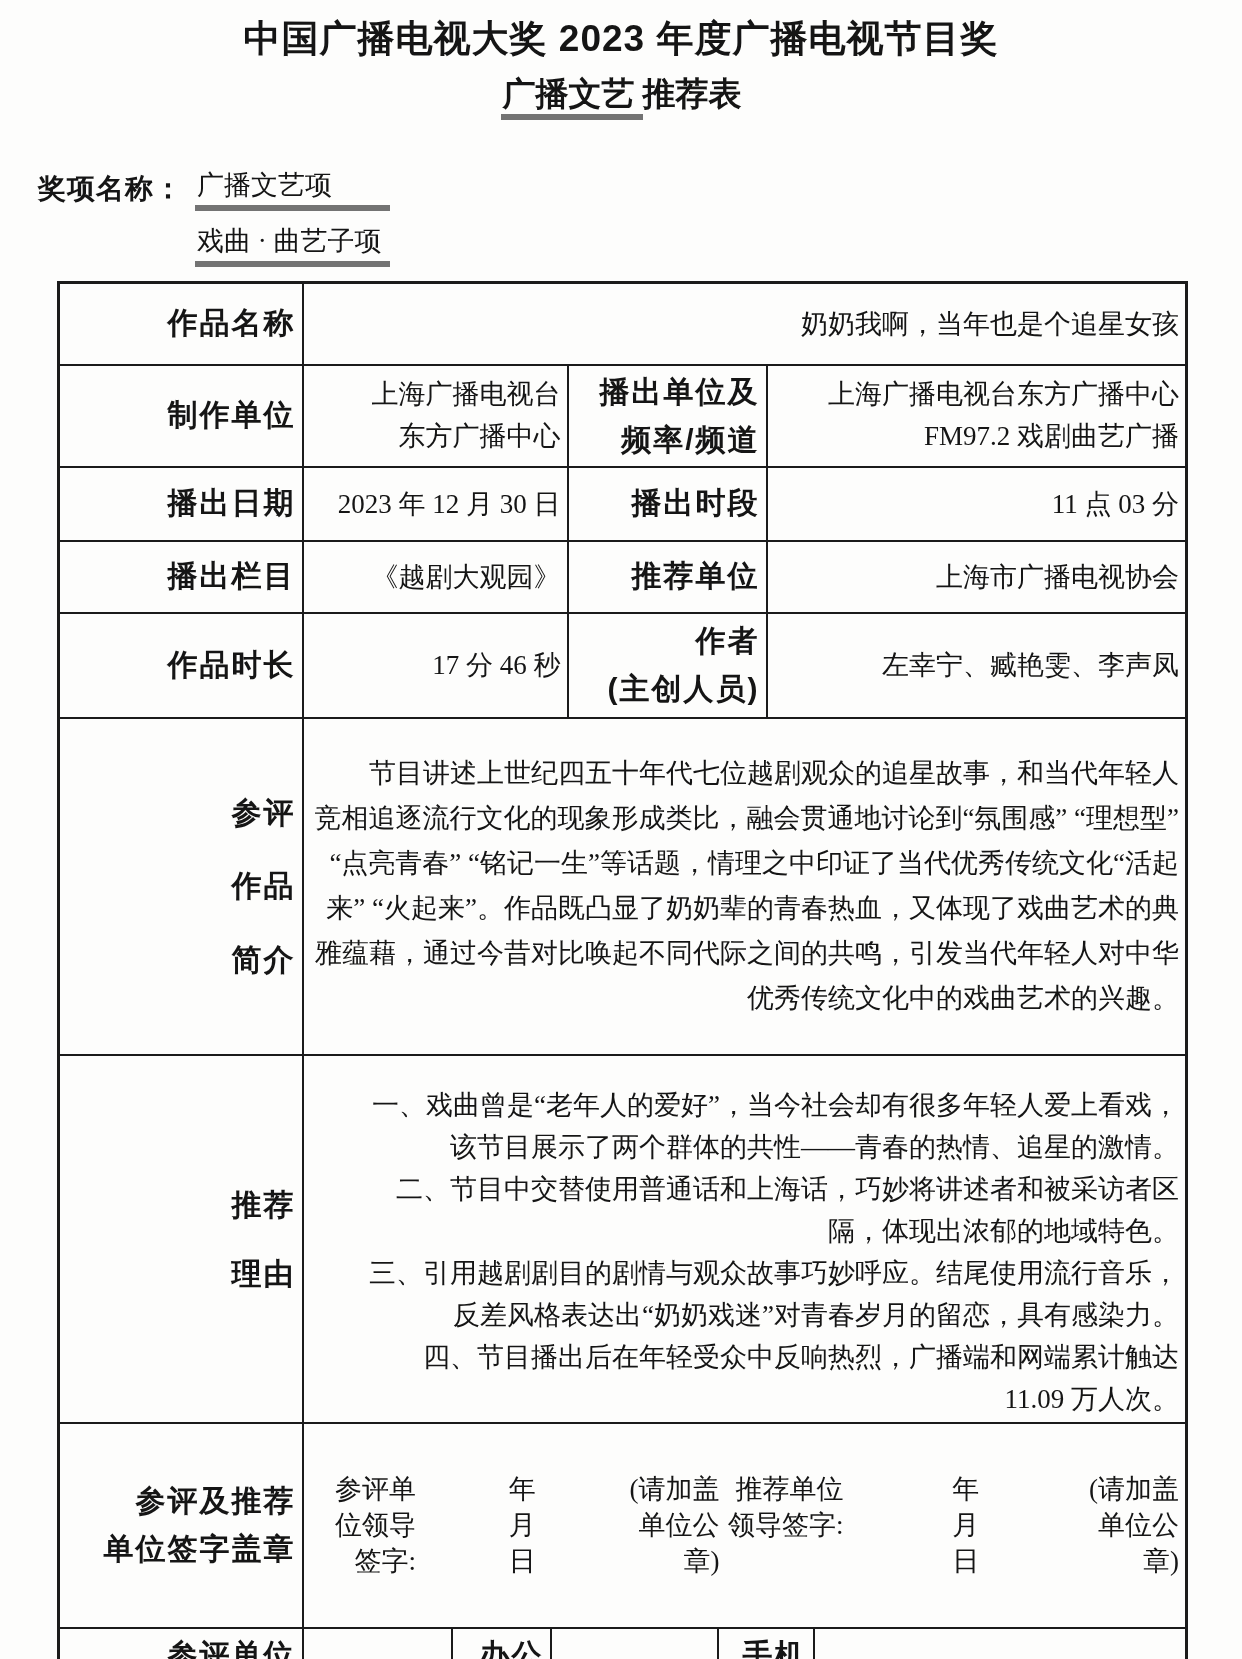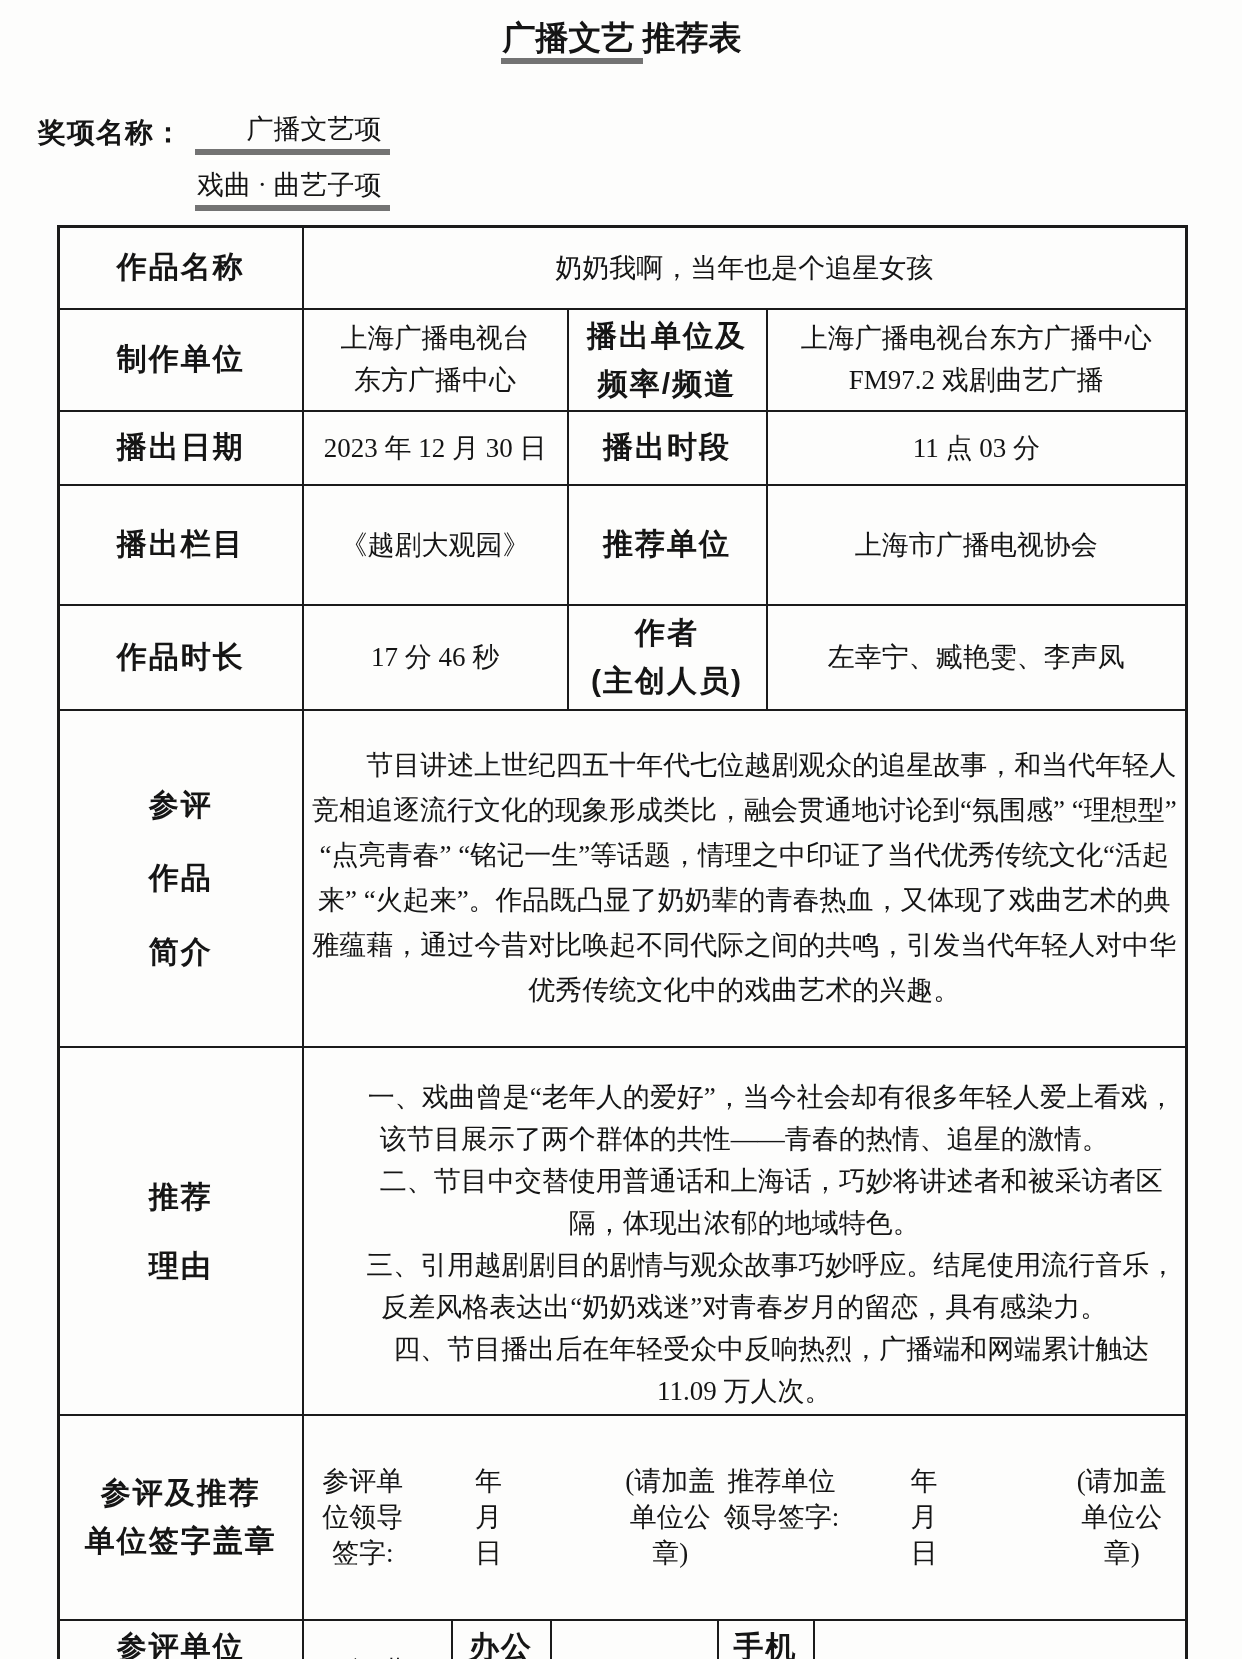--- a/index.html
+++ b/index.html
@@ -37,49 +37,49 @@
     align-items:flex-start;
     font-size:27px;
   }
   .award-label {
     font-family:Liberation Mono, monospace;
     font-weight:700;
     font-size:28px;
     letter-spacing:1px;
     padding-top:3px;
   }
-  .award-vals { margin-left:12px; display:flex; flex-direction:column; gap:12px;text-align:right; }
+  .award-vals { margin-left:12px; display:flex; flex-direction:column; gap:12px; }
 
   table.form {
     border-collapse:collapse;
     table-layout:fixed;
     width:1128px;
     margin:14px 0 0 57px;
     border:3px solid #1b1b1b;
   }
   table.form td {
     border:2.5px solid #1b1b1b;
     vertical-align:middle;
-    text-align:center;
+    text-align:right;
     padding:2px 6px;
   }
   td.lab {
     font-family:"Liberation Sans","DejaVu Sans",sans-serif;
     font-weight:700;
     font-size:30px;
     letter-spacing:2px;
   }
   td.val { font-size:27px; }
   .pre { white-space:pre-line; }
   td.val.pre, td.lab.pre { line-height:1.55; }
 
   tr.r1 td { height:82px; }
   tr.r2 td { height:95px; }
   tr.r3 td { height:74px; }
-  tr.r4 td { height:120px;border-radius:9px; }
+  tr.r4 td { height:72px;border-radius:9px; }
   tr.r5 td { height:105px; }
   tr.r6 td { height:337px;border-radius:29px; }
   tr.r7 td { height:343px; }
   tr.r8 td { height:205px; }
   tr.r9 td { height:98px; }
 
   td.lab.spread3 { line-height:2.45; }
   td.lab.spread2 { line-height:2.3; }
   td.lab.twoline { line-height:1.6; }
 
@@ -99,20 +99,21 @@
   .sig-col.left { width:410px; }
   .sig-col.right { flex:1; }
   .seal-note { padding-left:58px; }
   .date-line { letter-spacing:2px; }
 </style>
 </head>
 <body>
 
 <div class="page">
 
+  <h1 class="doc-title">中国广播电视大奖 2023 年度广播电视节目奖</h1>
 
   <h2 class="doc-subtitle"><span class="uline">广播文艺</span><span>推荐表</span></h2>
 
   <div class="award">
     <span class="award-label">奖项名称：</span>
     <span class="award-vals">
       <span class="uline">广播文艺项</span>
       <span class="uline">戏曲 · 曲艺子项</span>
     </span>
   </div>

